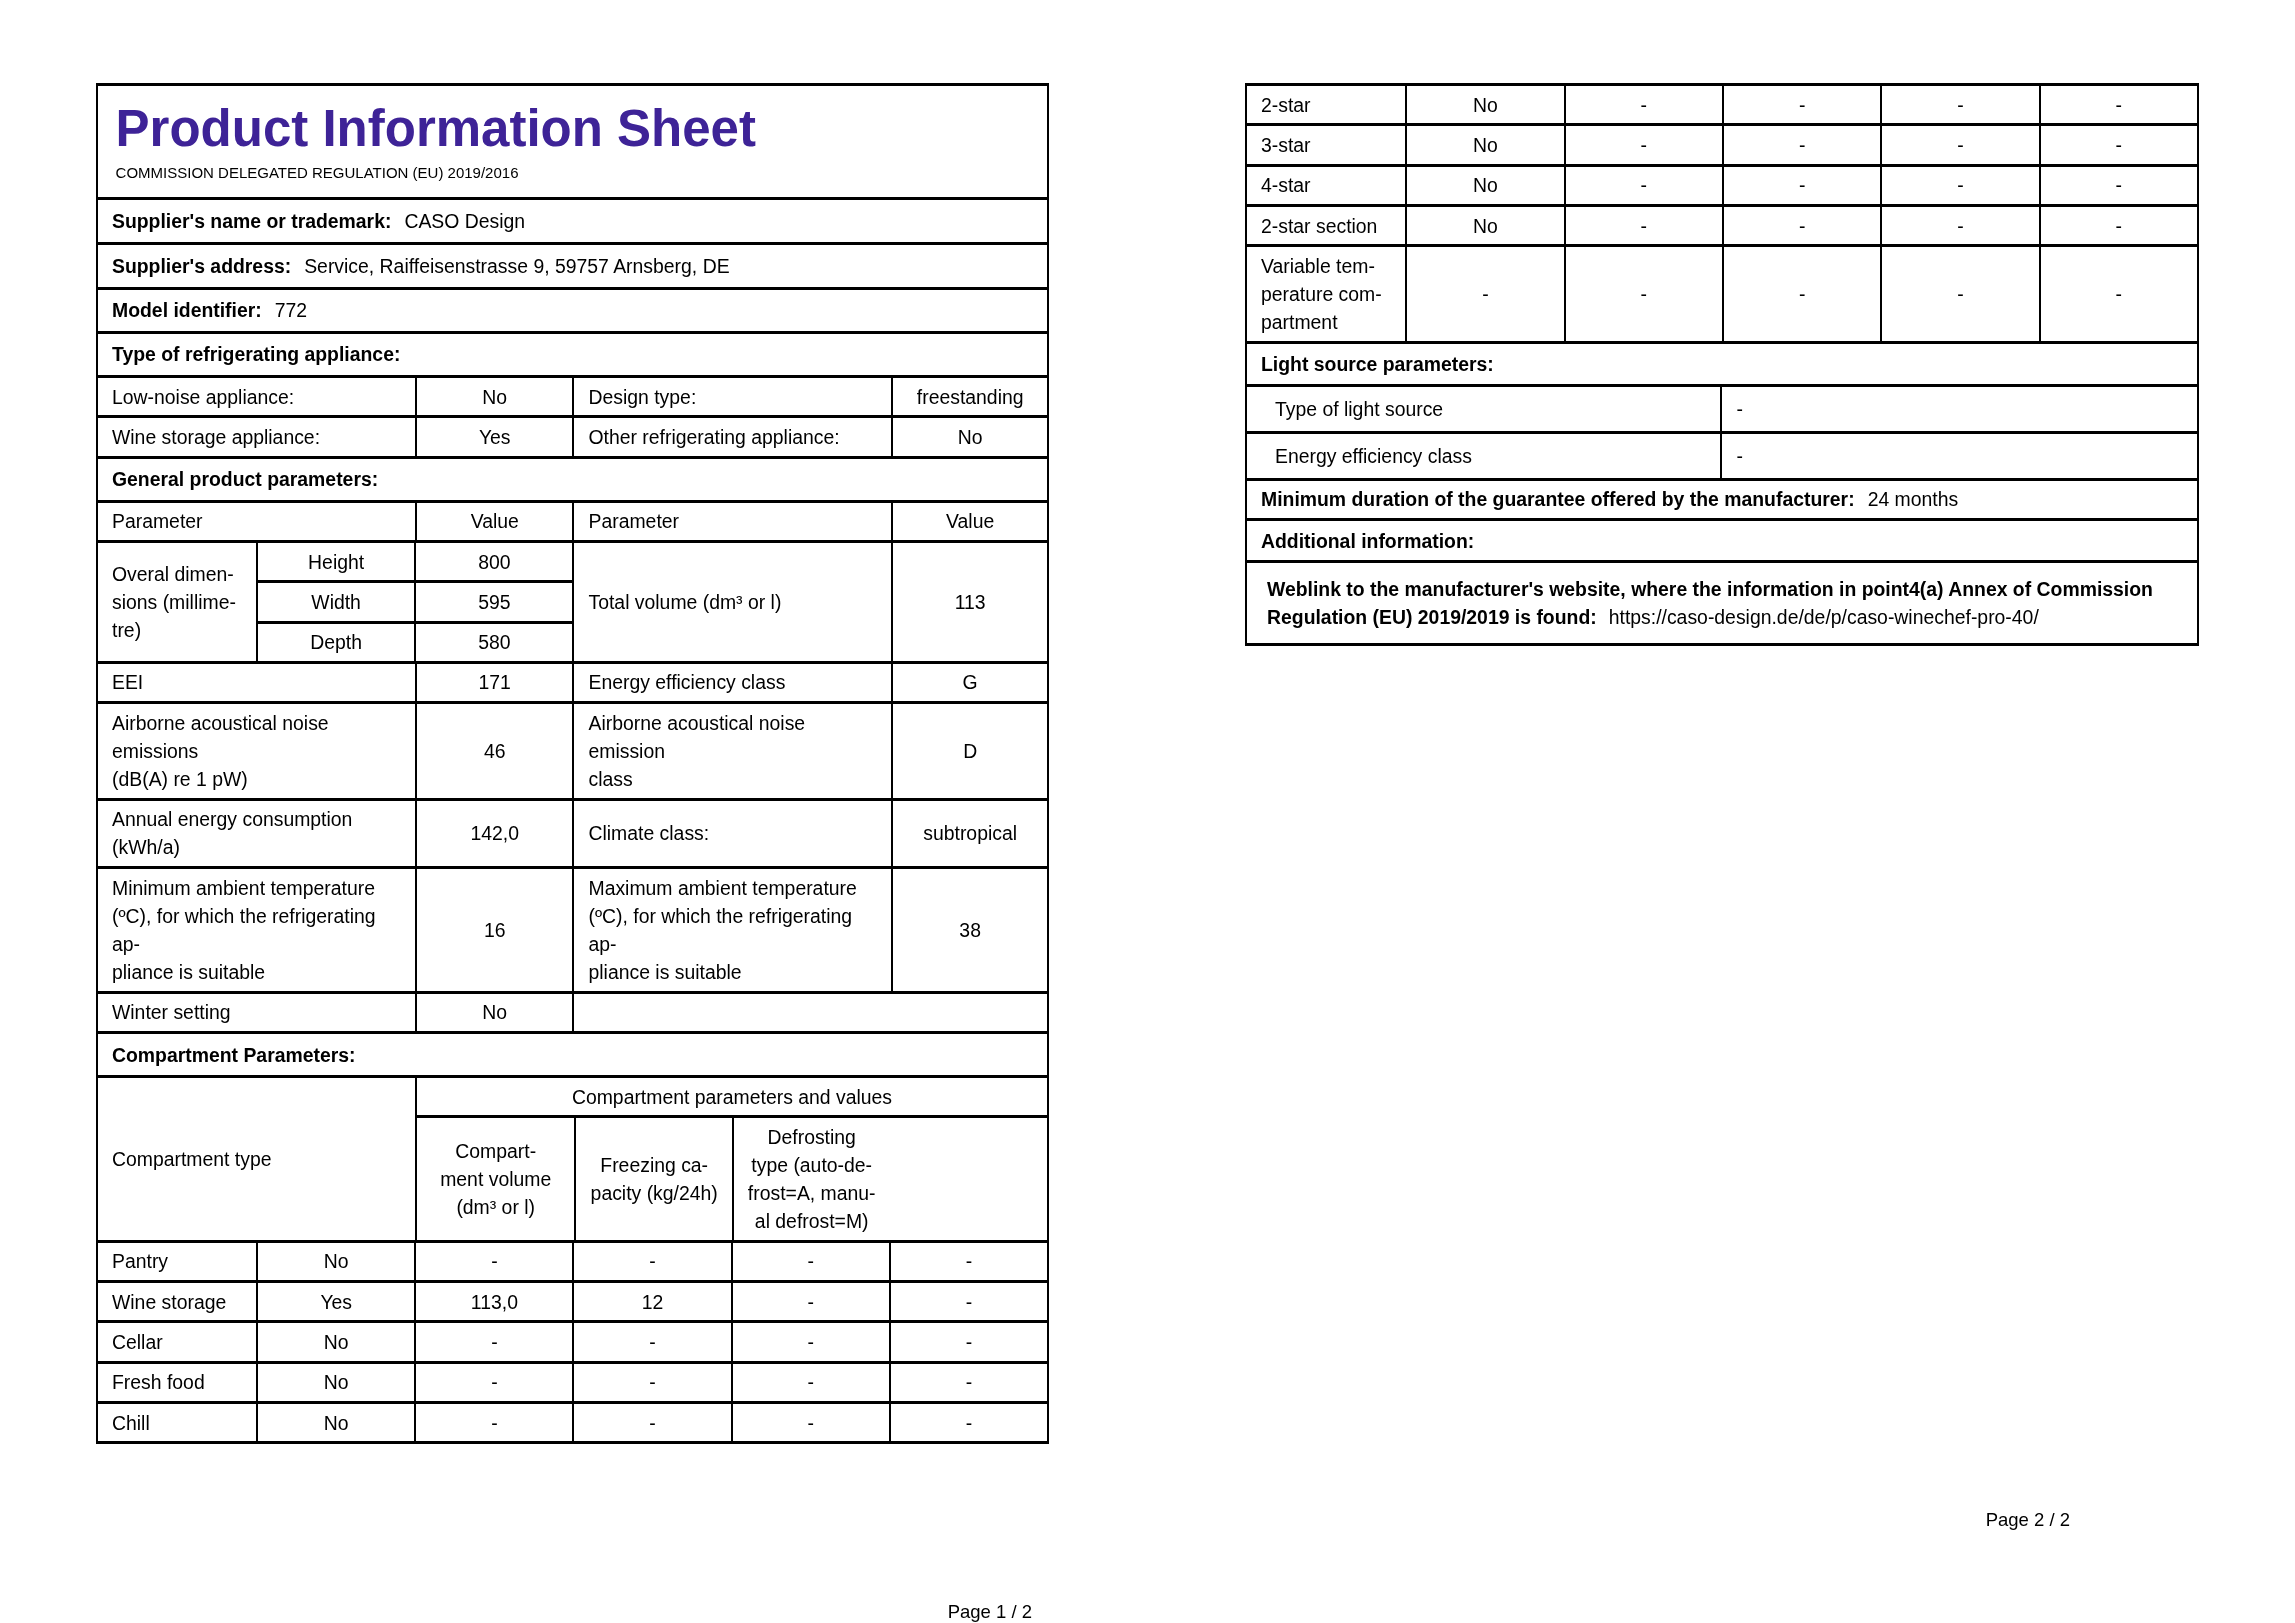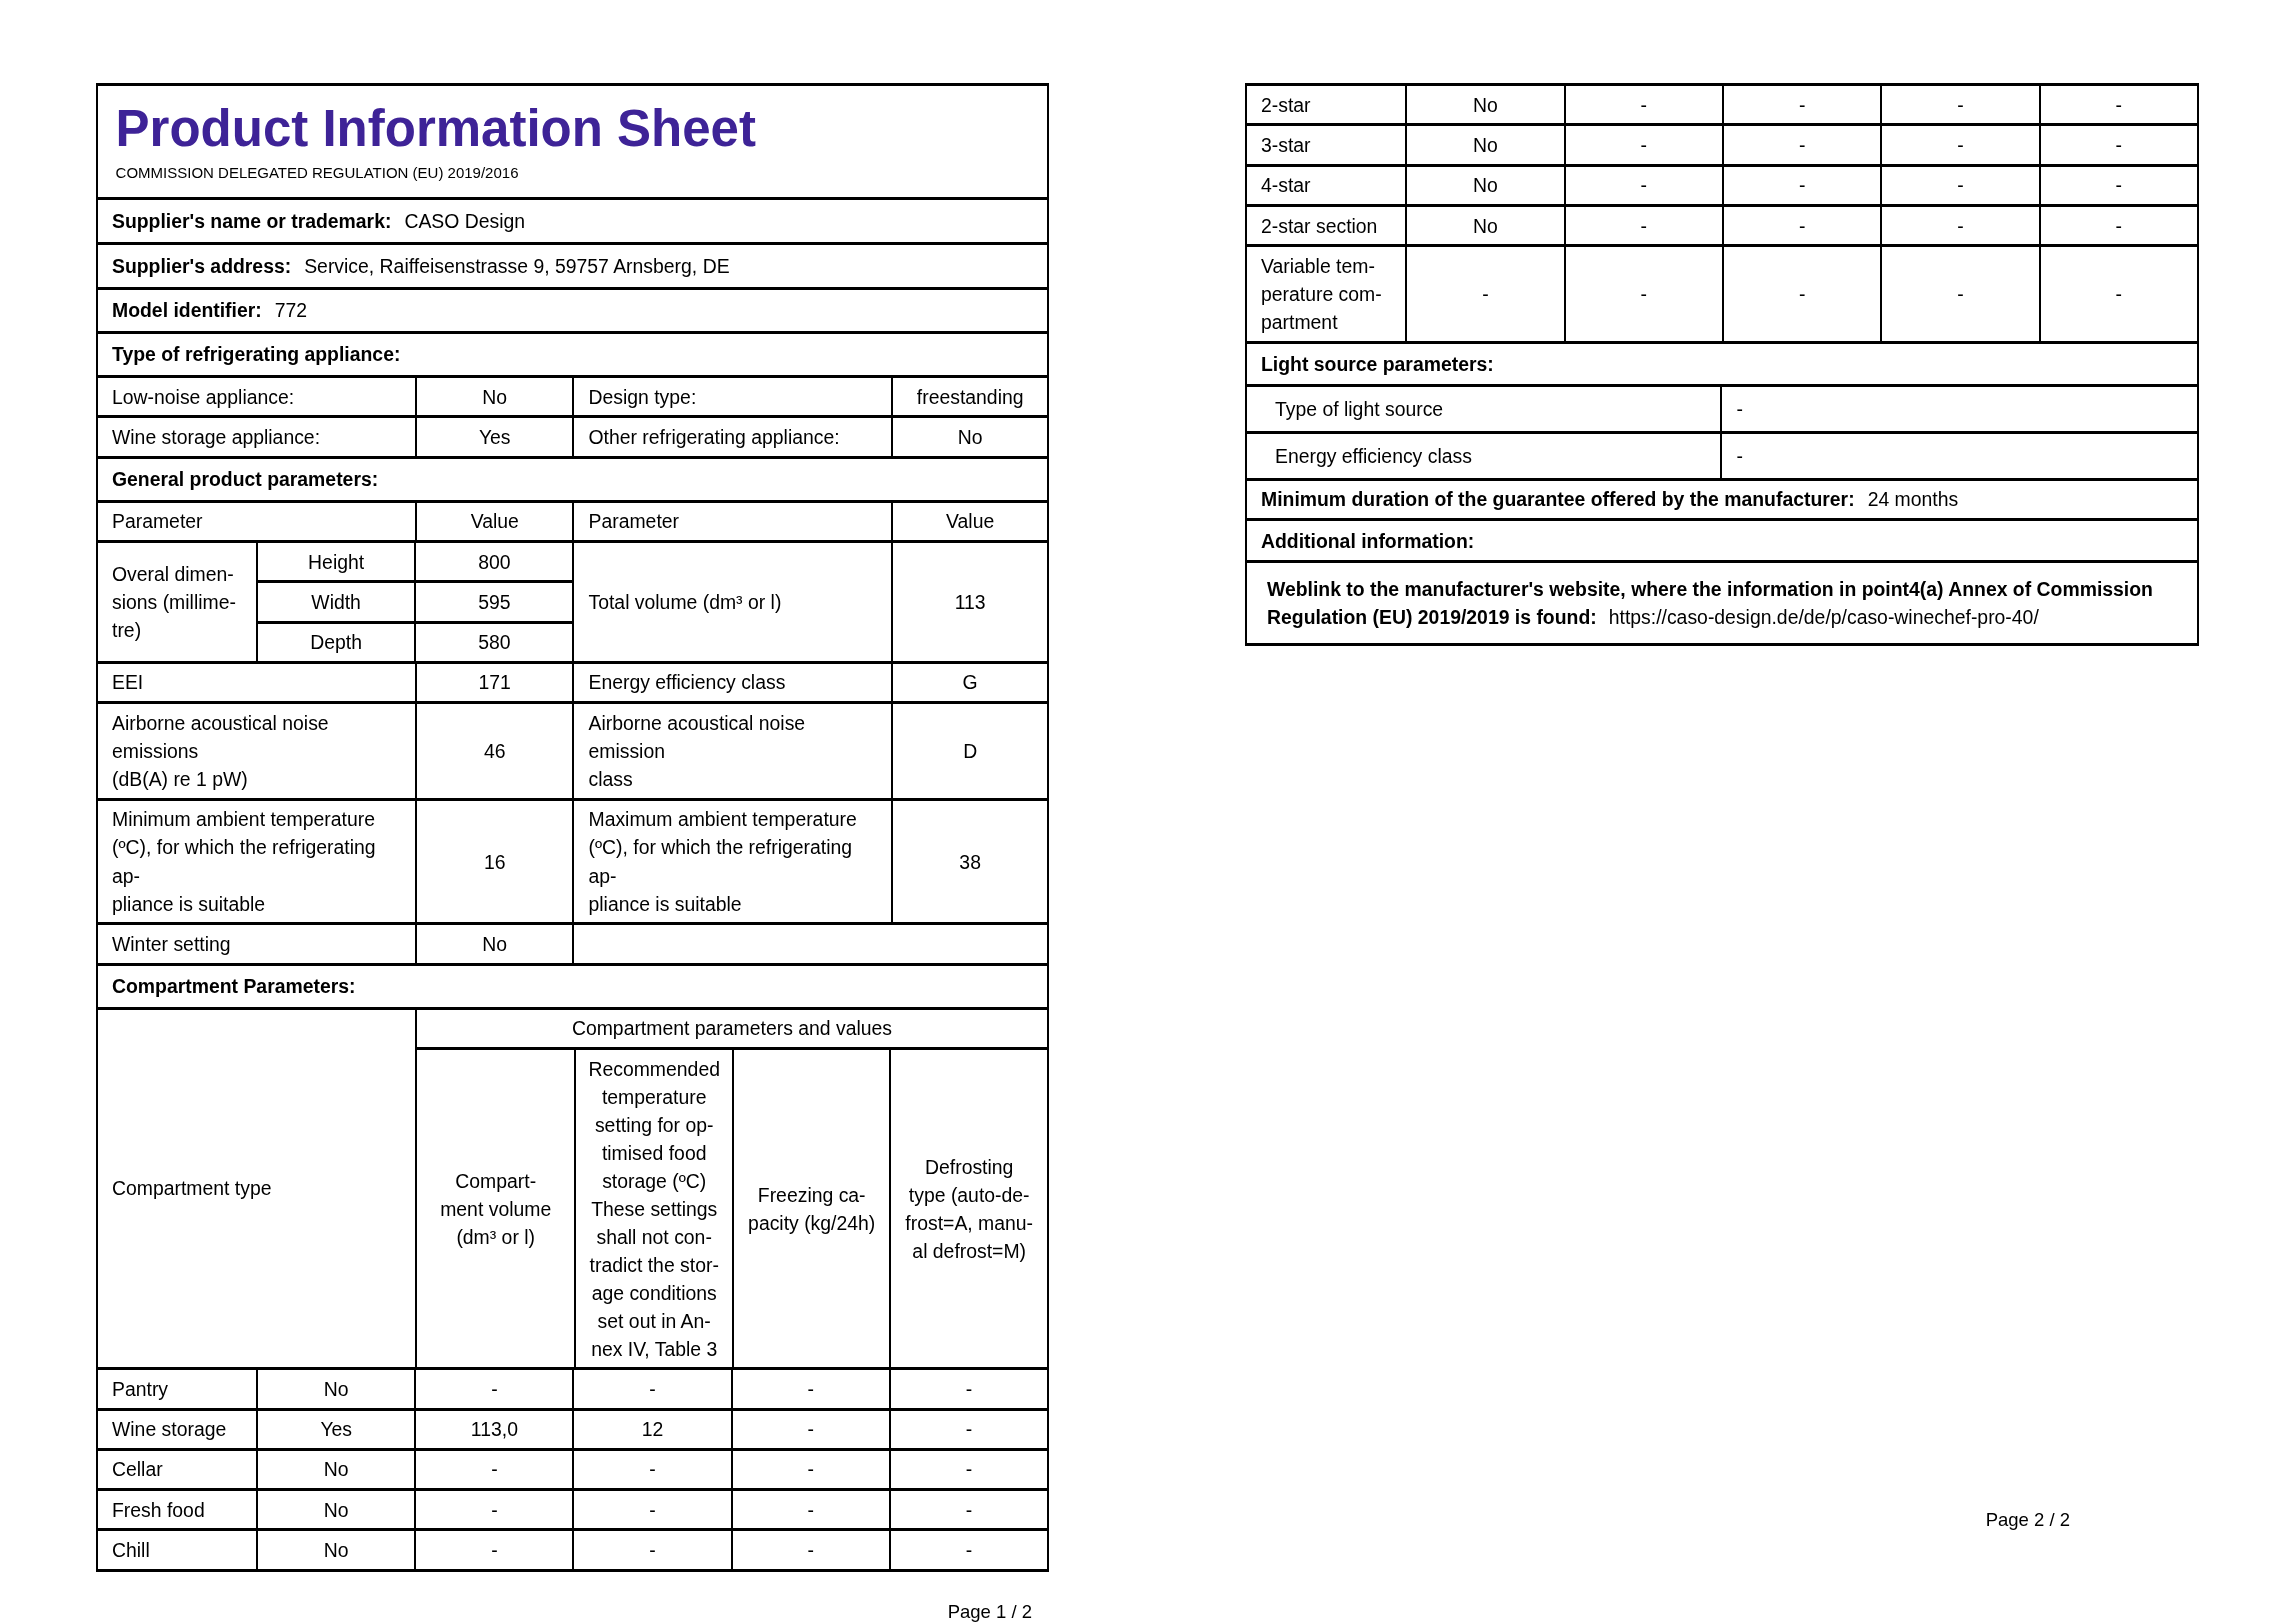--- a/index.html
+++ b/index.html
@@ -180,20 +180,26 @@
 
   <div class="trow" style="min-height:64px">
     <div class="cell w-c1 pre">Airborne acoustical noise emissions
 (dB(A) re 1 pW)</div>
     <div class="cell w-c2 center">46</div>
     <div class="cell w-c3 pre">Airborne acoustical noise emission
 class</div>
     <div class="cell w-c4 center">D</div>
   </div>
 
+  <div class="trow" style="min-height:33px">
+    <div class="cell w-c1">Annual energy consumption (kWh/a)</div>
+    <div class="cell w-c2 center">142,0</div>
+    <div class="cell w-c3">Climate class:</div>
+    <div class="cell w-c4 center">subtropical</div>
+  </div>
 
   <div class="trow" style="min-height:88px">
     <div class="cell w-c1 pre">Minimum ambient temperature
 (ºC), for which the refrigerating ap-
 pliance is suitable</div>
     <div class="cell w-c2 center">16</div>
     <div class="cell w-c3 pre">Maximum ambient temperature
 (ºC), for which the refrigerating ap-
 pliance is suitable</div>
     <div class="cell w-c4 center">38</div>
@@ -210,31 +216,20 @@
   </div>
 
   <div class="trow">
     <div class="cell w-c1">Compartment type</div>
     <div class="grp w-grp">
       <div class="cell center grp-head">Compartment parameters and values</div>
       <div class="grp-cols">
         <div class="cell center pre">Compart-
 ment volume
 (dm³ or l)</div>
-        <div class="cell center pre">Recommended
-temperature
-setting for op-
-timised food
-storage (ºC)
-These settings
-shall not con-
-tradict the stor-
-age conditions
-set out in An-
-nex IV, Table 3</div>
         <div class="cell center pre">Freezing ca-
 pacity (kg/24h)</div>
         <div class="cell center pre">Defrosting
 type (auto-de-
 frost=A, manu-
 al defrost=M)</div>
       </div>
     </div>
   </div>
 

